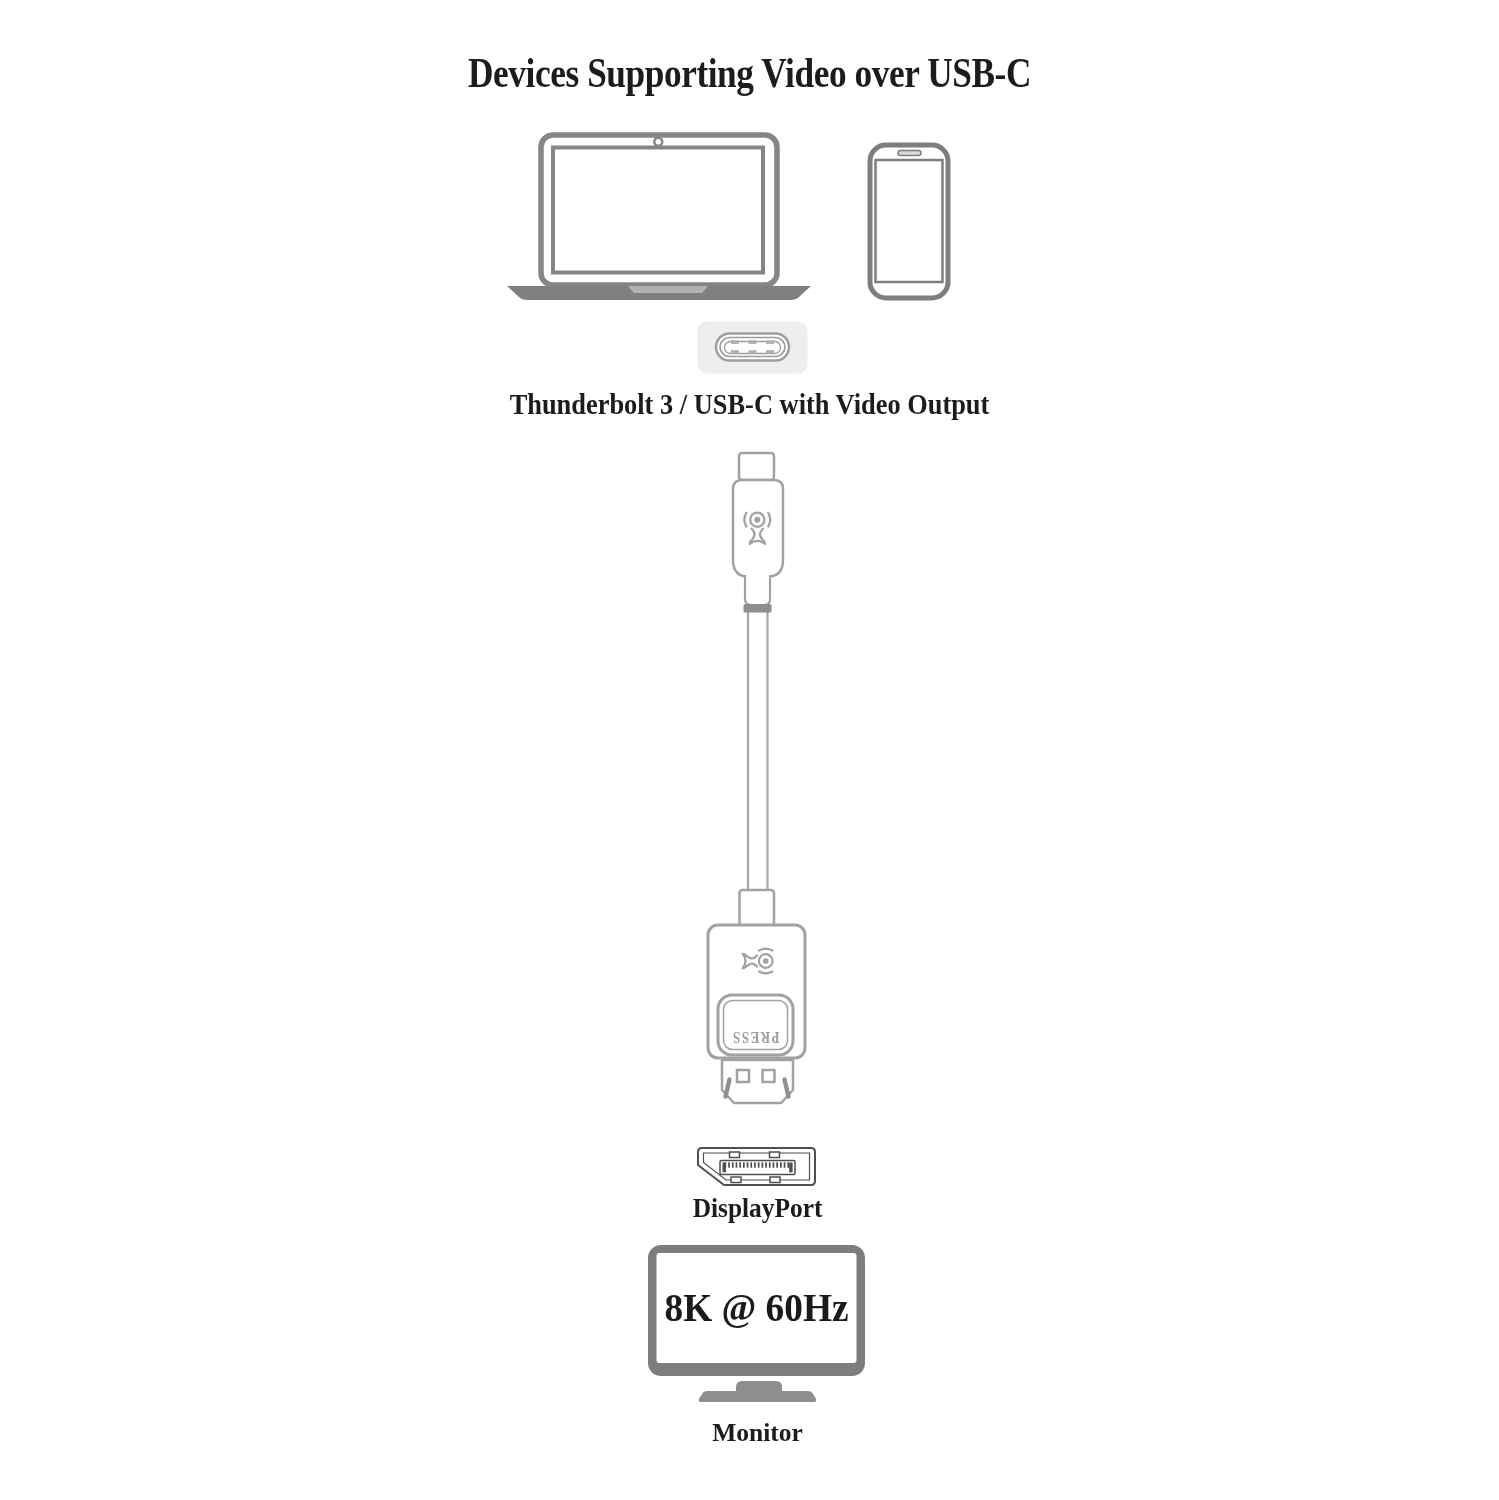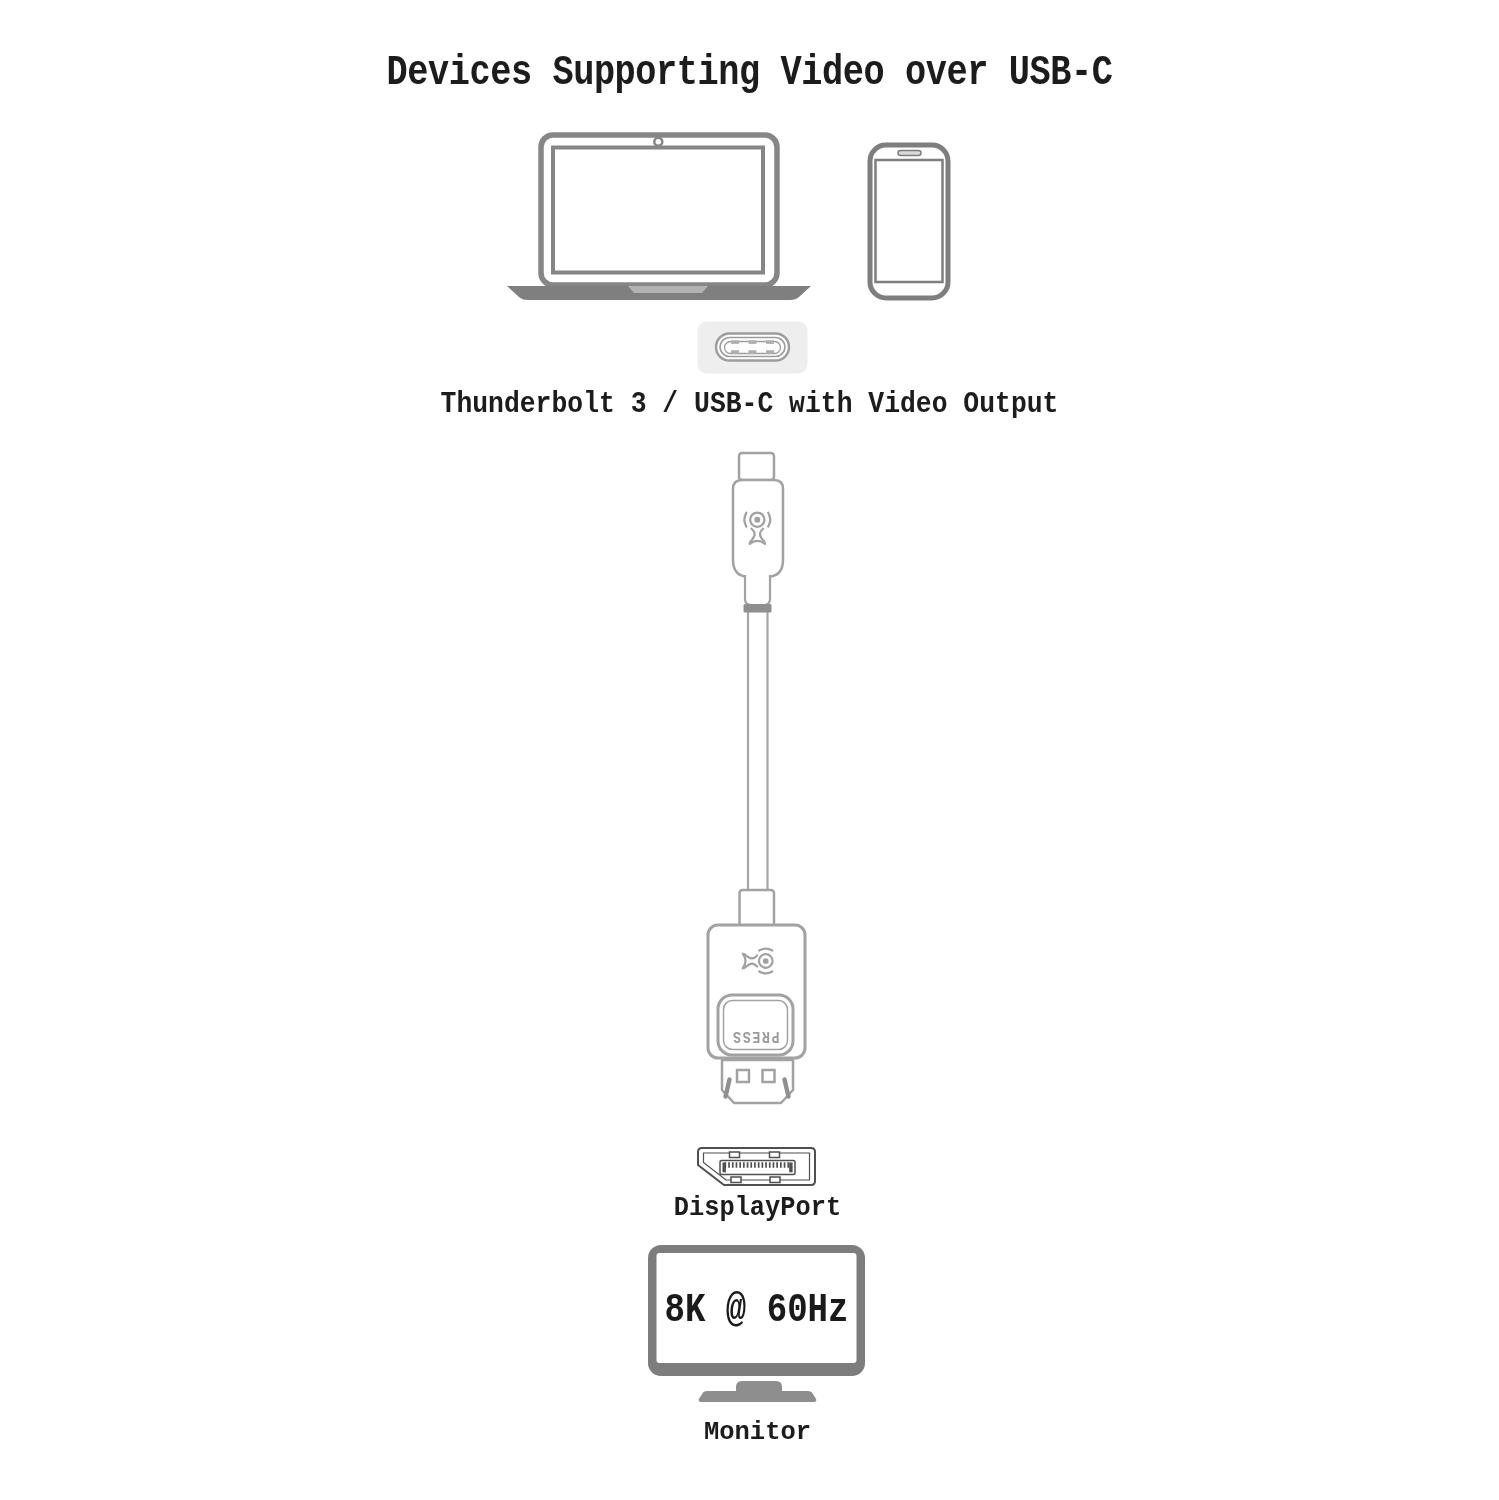--- a/index.html
+++ b/index.html
@@ -1,18 +1,18 @@
 <!DOCTYPE html>
 <html><head>
 <meta charset="utf-8">
 <style>
   html,body{margin:0;padding:0;background:#fff;}
   .stage{
     position:relative;width:1499px;height:1500px;background:#ffffff;
-    overflow:hidden;font-family:Liberation Mono, monospace;
+    overflow:hidden;font-family:Liberation Serif, serif;
   }
   .lbl{
     position:absolute;width:1499px;text-align:center;font-weight:bold;
     color:#1c1c1c;line-height:1.2;white-space:nowrap;transform-origin:50% 50%;
   }
   .lbl-title{top:47px;font-size:43px;transform:scaleX(0.82);letter-spacing:-0.5px;}
   .lbl-source{top:386px;font-size:30px;transform:scaleX(0.88);}
   .lbl-dp{top:1192px;left:8px;font-size:27px;transform:scaleX(0.94);}
   .lbl-monitor{top:1417px;left:8px;font-size:26px;transform:scaleX(0.98);}
   .svgabs{position:absolute;display:block;}

